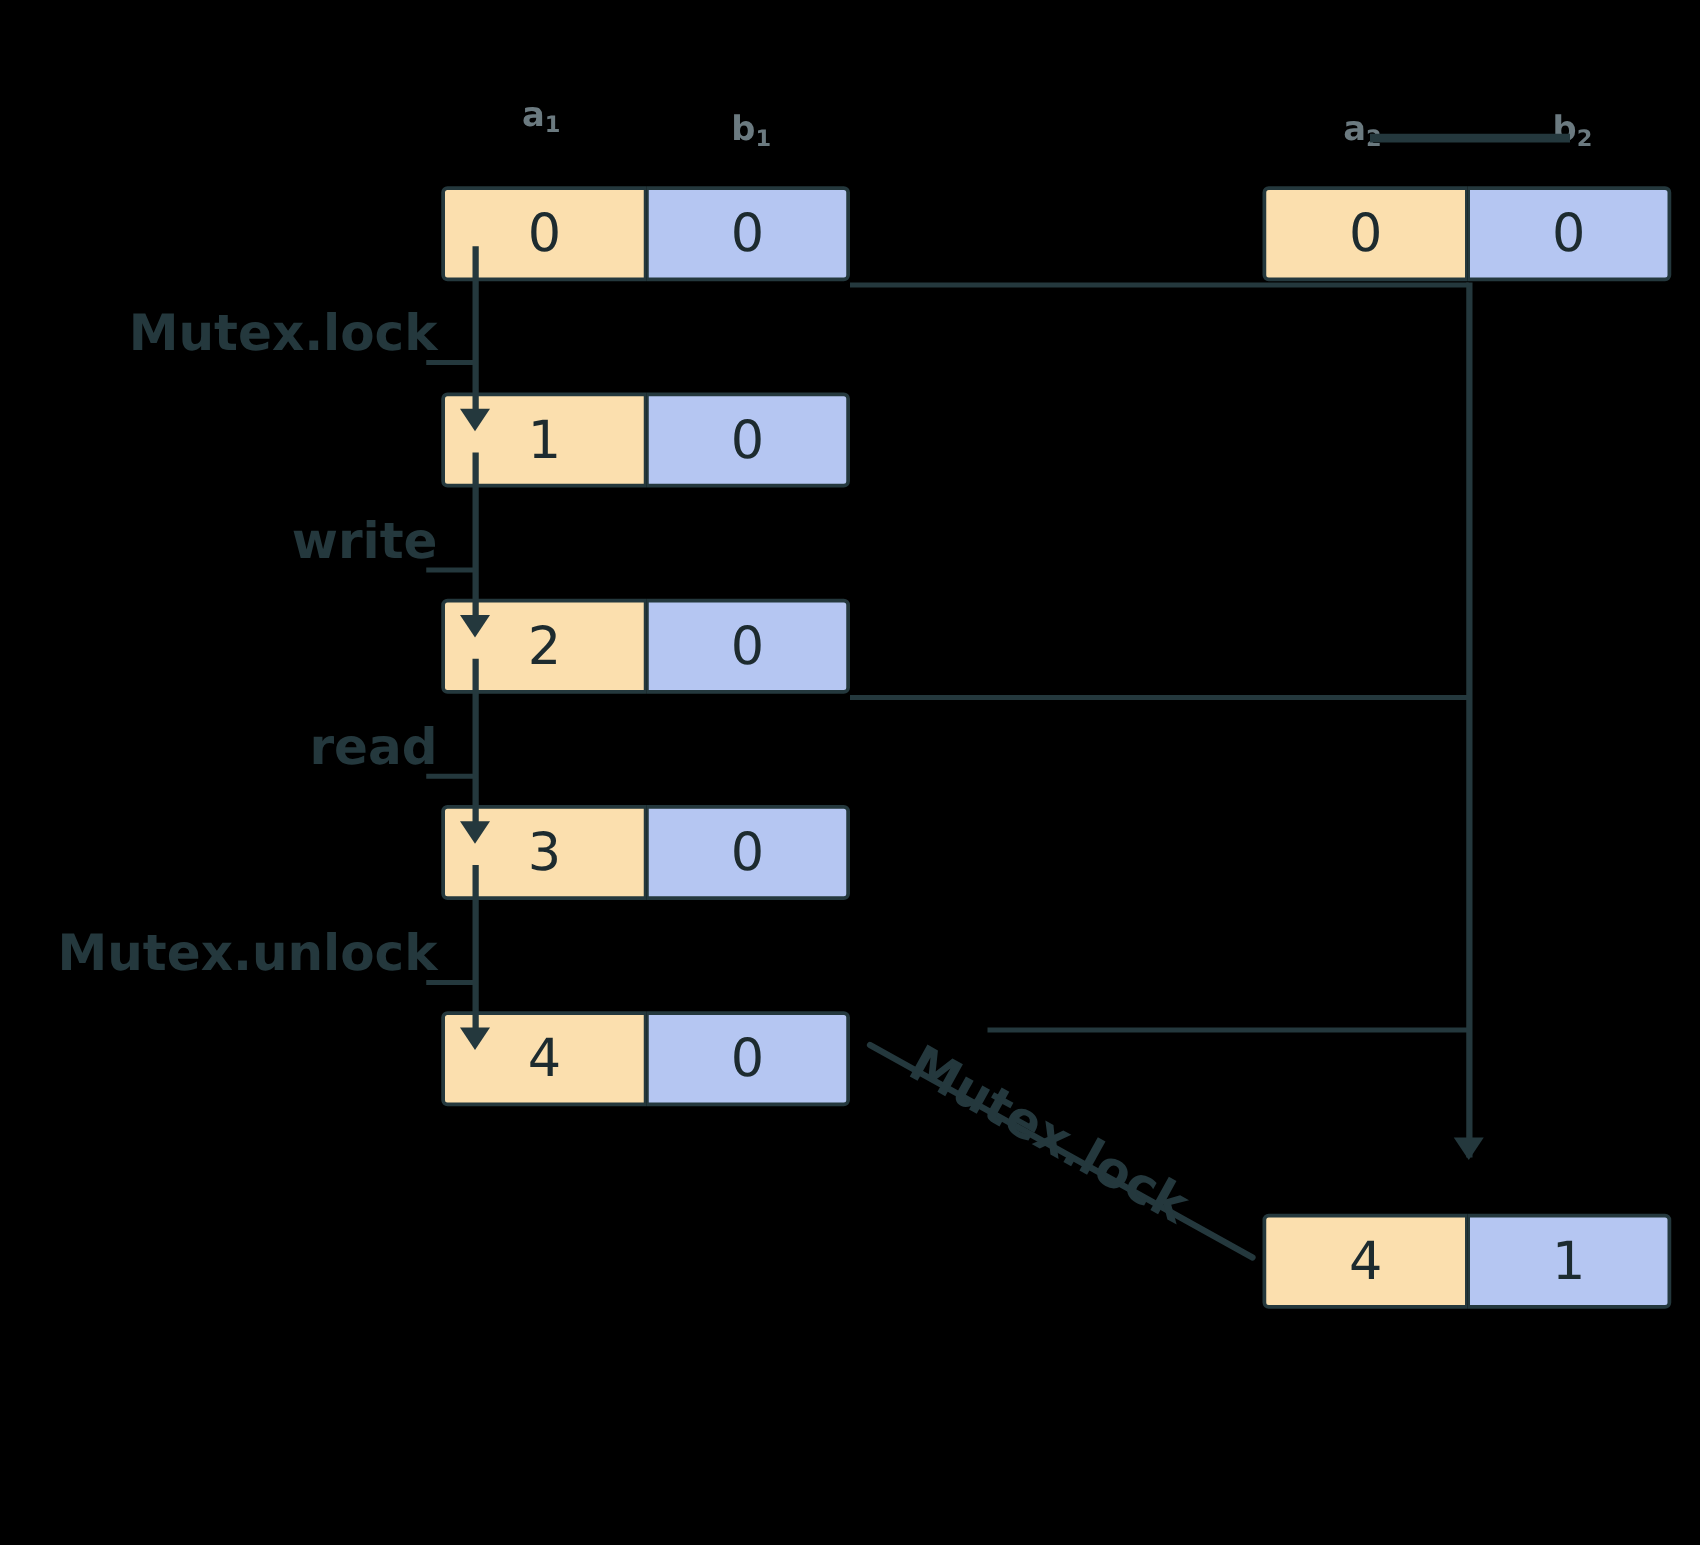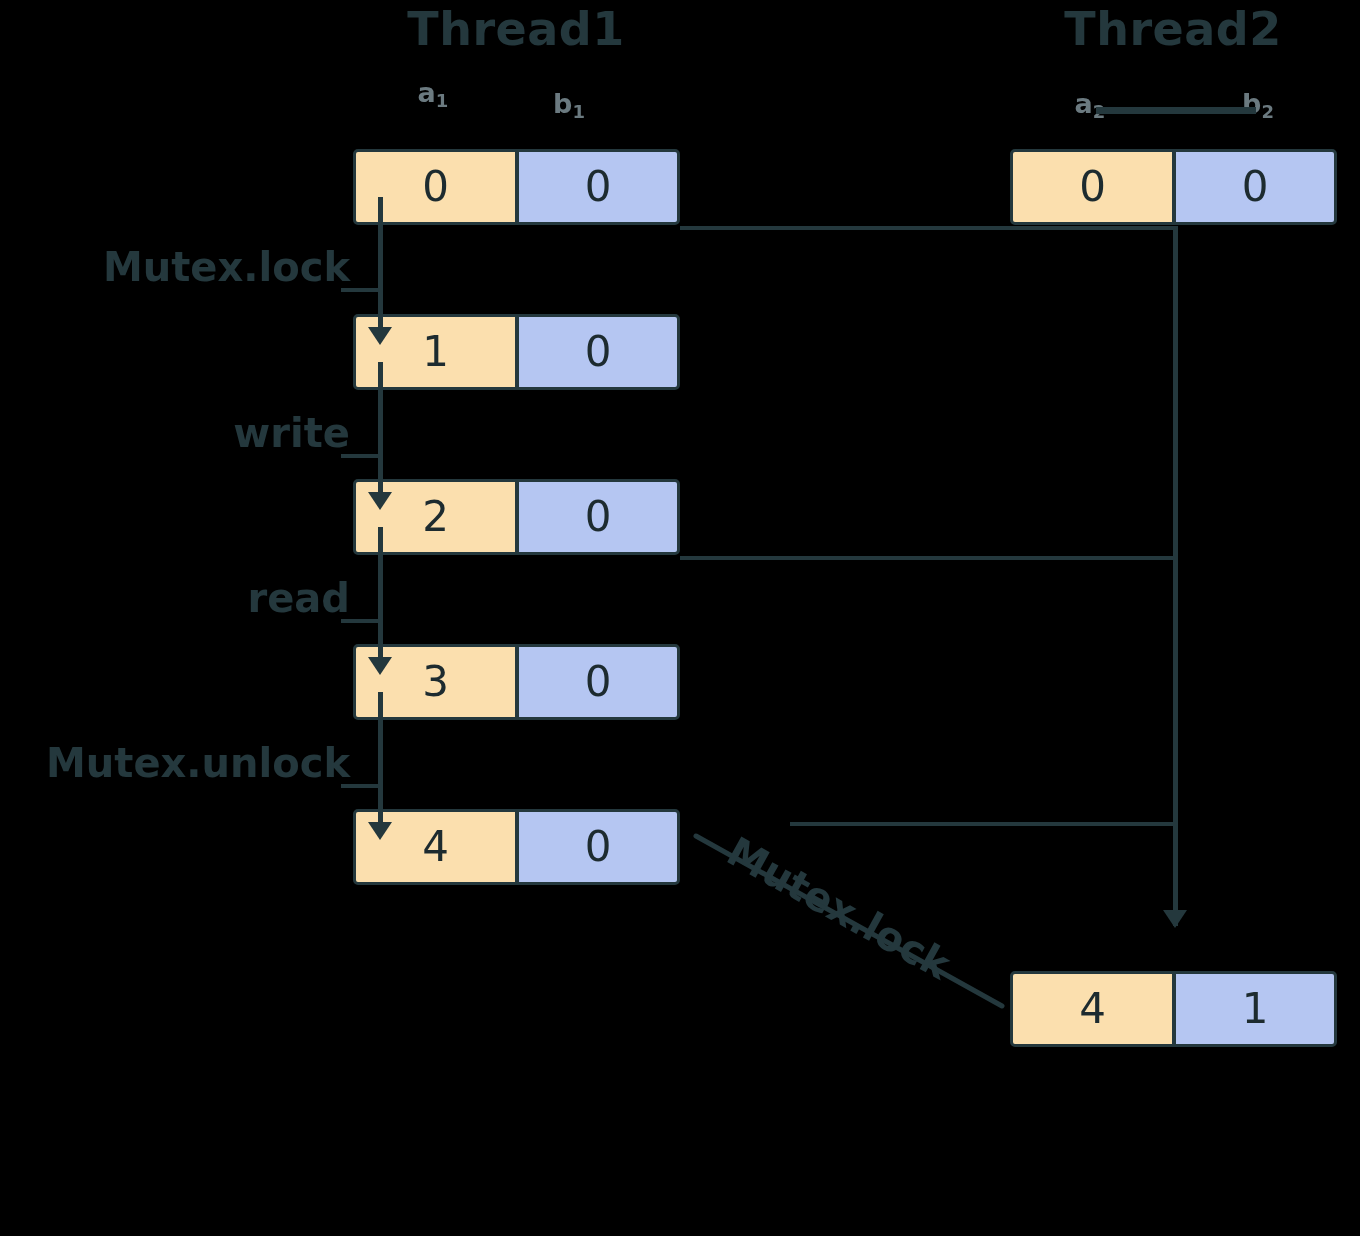--- a/index.html
+++ b/index.html
@@ -112,31 +112,29 @@
     white-space:nowrap;
     transform:rotate(29deg);
     transform-origin:left top;
   }
 </style>
 </head>
 <body>
 
 <div id="stage">
 
-  <div class="thread-title" style="left:353px;top:2px;width:326px;">Thread1</div>
 
   <div class="var-label" style="left:388px;top:77px;width:90px;">
     <span>a</span><span class="sub">1</span>
   </div>
 
-  <div class="var-label" style="left:524px;top:88px;width:90px;">
+  <div class="var-label" style="left:556px;top:88px;width:90px;">
     <span>b</span><span class="sub">1</span>
   </div>
 
-  <div class="thread-title" style="left:1010px;top:2px;width:326px;">Thread2</div>
 
   <div class="var-label" style="left:1045px;top:88px;width:90px;">
     <span>a</span><span class="sub">2</span>
   </div>
 
   <div class="var-label" style="left:1213px;top:88px;width:90px;">
     <span>b</span><span class="sub">2</span>
   </div>
 
   <div class="hline" style="left:1096px;top:107px;width:160px;height:7px;"></div>

